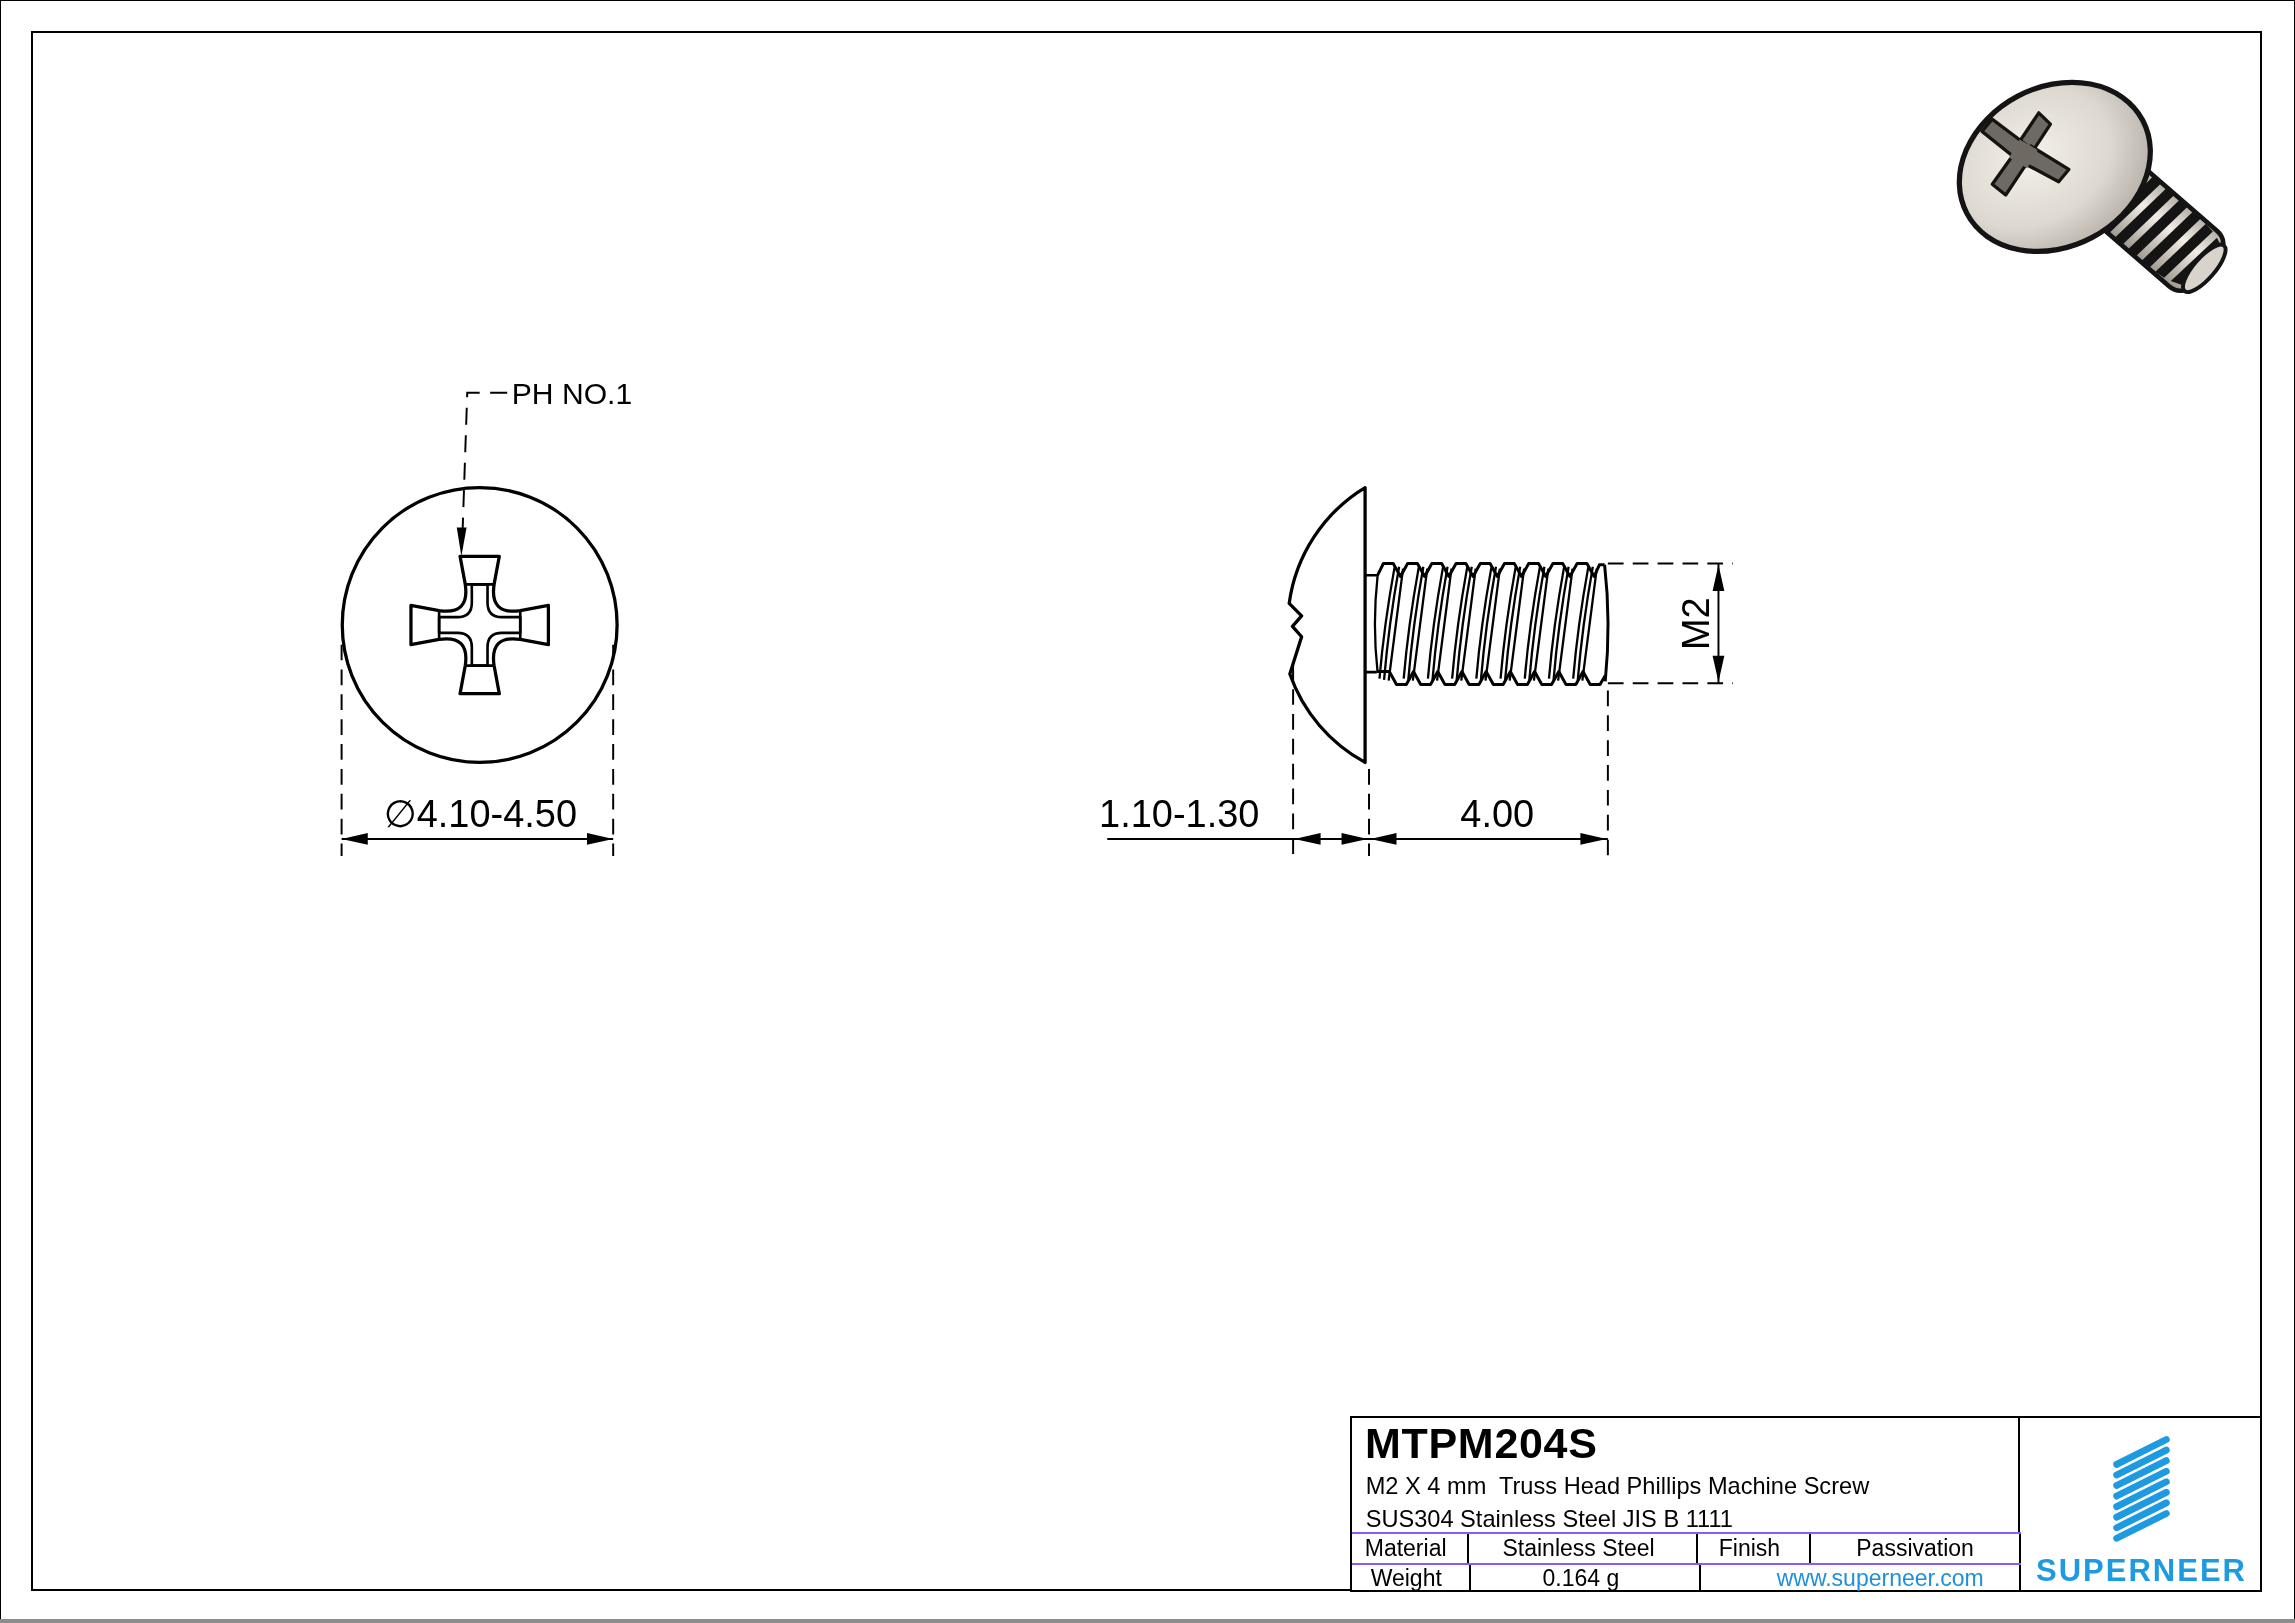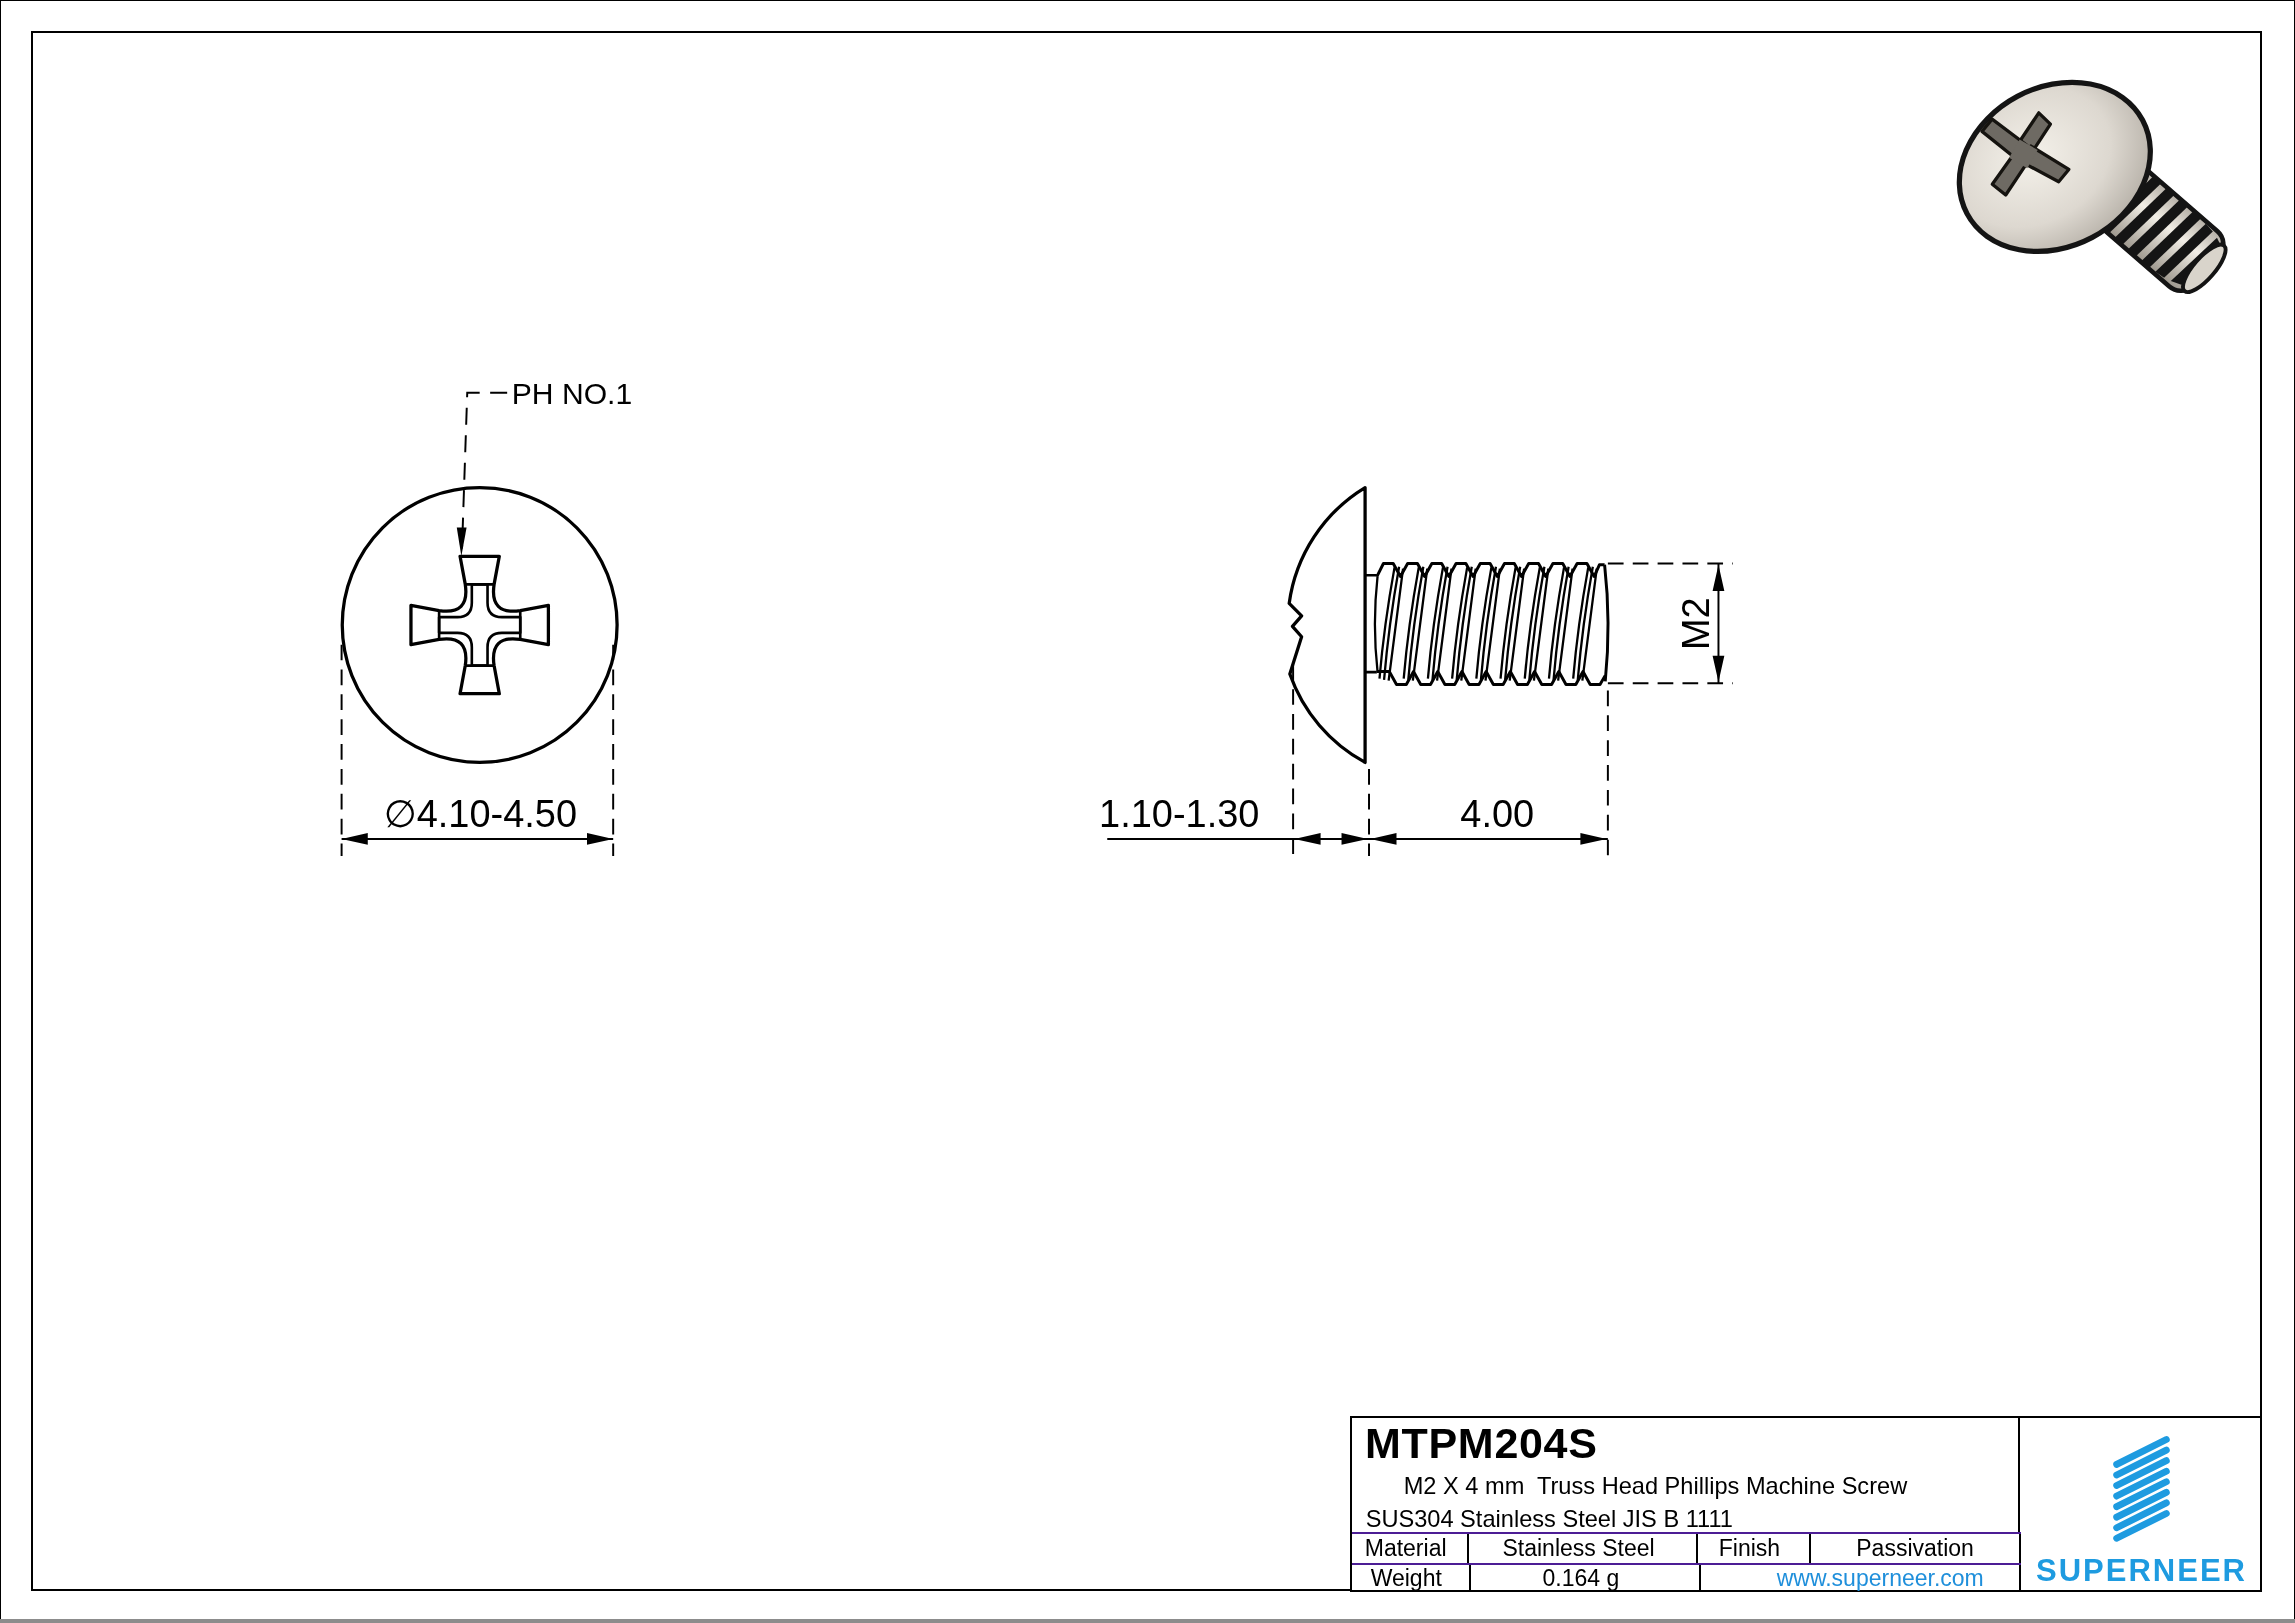--- a/index.html
+++ b/index.html
@@ -15,23 +15,23 @@
   .frame{position:absolute;left:31px;top:31px;width:2231px;height:1560px;border:2.6px solid #000;box-sizing:border-box;}
   svg.drawing{position:absolute;left:0;top:0;width:2295px;height:1623px;}
 
   
   .title-block{
     position:absolute;left:1350px;top:1416px;width:912px;height:176px;
     border:2.6px solid #000;box-sizing:border-box;background:#fff;
   }
   .tb-info{position:absolute;left:0;top:0;width:666px;height:114px;border-right:2.6px solid #000;box-sizing:content-box;}
   .tb-part-number{position:absolute;left:13px;top:1.3px;font-size:43px;font-weight:700;letter-spacing:0.7px;white-space:pre;}
-  .tb-desc1{position:absolute;left:13.7px;top:55px;font-size:23.6px;white-space:pre;margin-left:38px;}
+  .tb-desc1{position:absolute;left:13.7px;top:55px;font-size:23.6px;white-space:pre;}
   .tb-desc2{position:absolute;left:13.7px;top:88px;font-size:23.6px;white-space:pre;}
-  .tb-row{position:absolute;left:0;width:669px;display:flex;box-sizing:border-box;border-top:2px solid #4c1d95;gap:8px;}
+  .tb-row{position:absolute;left:0;width:669px;display:flex;box-sizing:border-box;border-top:2px solid #8b5cf6;gap:8px;}
   .tb-row1{top:114px;height:31px;}
   .tb-row2{top:145px;height:29px;}
   .tb-cell{display:flex;align-items:center;justify-content:center;font-size:23px;box-sizing:border-box;height:100%;}
   .tb-cell + .tb-cell{border-left:2px solid #000;}
   .tb-c1{width:111px;}
   .tb-c2{width:228px;text-align:right;}
   .tb-c3{width:109px;}
   .tb-c4{width:219px;border-right:2.6px solid #000;}
   .tb-c34{width:328px;border-right:2.6px solid #000;padding-left:40px;}
   .tb-logo{position:absolute;left:669px;top:0;width:241px;height:171px;display:flex;flex-direction:column;align-items:center;}

